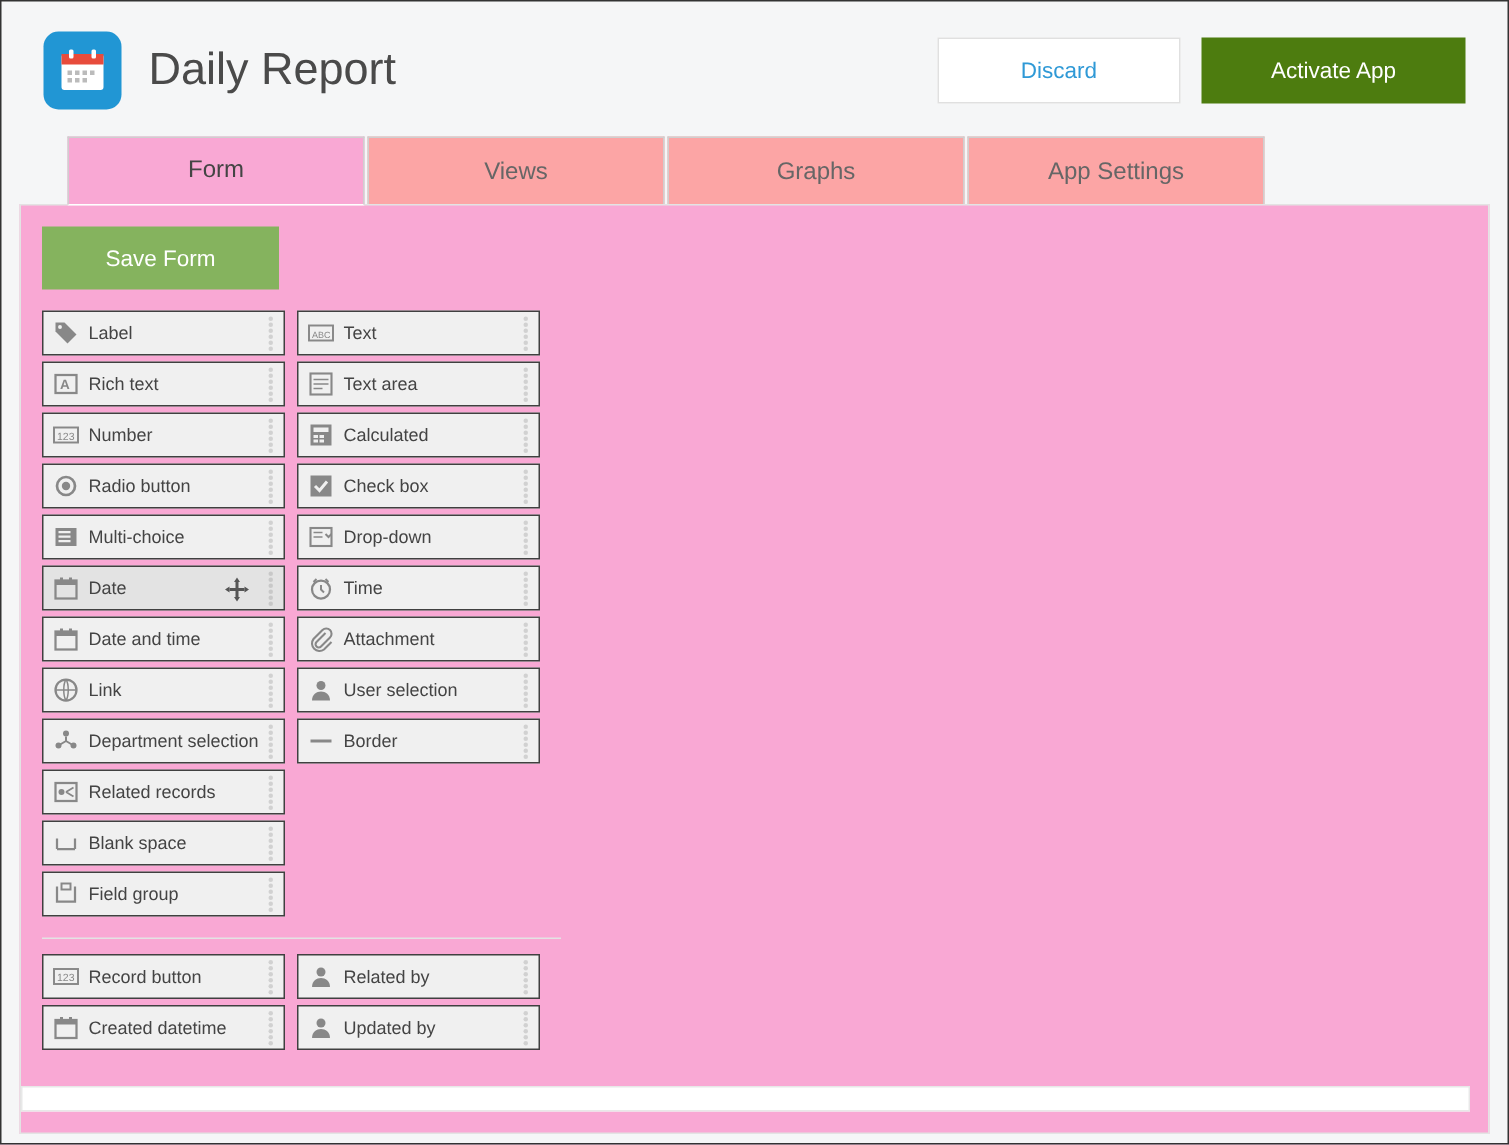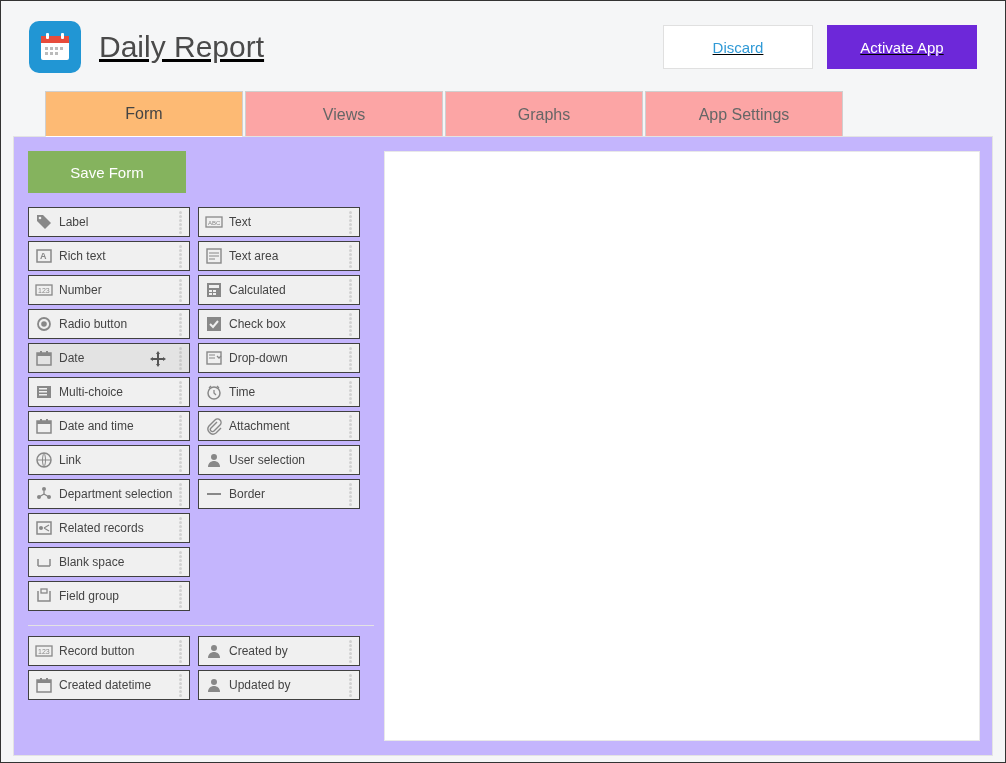--- a/index.html
+++ b/index.html
@@ -8,21 +8,20 @@
     background: #f5f6f7;
     width: 1006px;
     height: 763px;
     overflow: hidden;
     border: 1px solid #333;
   }
   .header {
     display: flex;
     align-items: center;
     padding: 20px 28px 18px 28px;
-    text-decoration: underline;
   }
   .app-icon {
     width: 52px;
     height: 52px;
     background: #2196d4;
     border-radius: 10px;
     display: flex;
     align-items: center;
     justify-content: center;
     margin-right: 18px;
@@ -42,60 +41,61 @@
     cursor: pointer;
     display: inline-flex;
     align-items: center;
     justify-content: center;
   }
   .btn-discard {
     background: #fff;
     color: #2f99d6;
     border: 1px solid #e0e0e0;
     margin-right: 14px;
-    width: 150px;
+    width: 162px;
   }
   .btn-activate {
-    background: #6d28d9;
+    background: #4d7c0f;
     color: #fff;
-    width: 150px;
+    width: 176px;
   }
   .tabs {
     display: flex;
     padding-left: 44px;
   }
   .tab {
     flex: 0 0 198px;
     height: 46px;
     background: #fca5a5;
     border: 1px solid #cfcfcf;
     border-bottom: none;
     display: flex;
     align-items: center;
     justify-content: center;
     font-size: 16px;
     color: #666;
     cursor: pointer;
     margin-right: 2px;
   }
   .tab.active {
-    background: #fdba74;
+    background: #f9a8d4;
     color: #444;
     border-bottom: 1px solid #fff;
     position: relative;
     z-index: 2;
   }
   .content {
-    background: #c4b5fd;
+    background: #f9a8d4;
     margin: 0 12px 0 12px;
     border: 1px solid #e3e3e3;
     height: 620px;
     position: relative;
     top: -1px;
     display: flex;
+    flex-direction: column;
   }
   .sidebar {
     width: 370px;
     padding: 14px 10px 10px 14px;
   }
   .btn-save {
     background: #85b35e;
     color: #fff;
     width: 158px;
     height: 42px;
@@ -267,20 +267,40 @@
 
     <div class="drag-handle">
               <span></span>
               <span></span>
               <span></span>
               <span></span>
               <span></span>
               <span></span>
             </div>
   </div>
+          <div class="field-item">
+    <div class="field-icon">
+              <svg viewBox="0 0 18 18">
+                <rect x="2" y="3" width="14" height="12" fill="#888"></rect>
+                <rect x="4" y="5" width="8" height="1.5" fill="#f0f0f0"></rect>
+                <rect x="4" y="8" width="8" height="1.5" fill="#f0f0f0"></rect>
+                <rect x="4" y="11" width="8" height="1.5" fill="#f0f0f0"></rect>
+              </svg>
+            </div>
+    <div class="field-label">Multi-choice</div>
+
+    <div class="drag-handle">
+              <span></span>
+              <span></span>
+              <span></span>
+              <span></span>
+              <span></span>
+              <span></span>
+            </div>
+  </div>
           <div class="field-item hover">
     <div class="field-icon">
               <svg viewBox="0 0 18 18">
                 <rect x="2" y="4" width="14" height="12" fill="none" stroke="#888" stroke-width="1.5"></rect>
                 <rect x="2" y="4" width="14" height="3" fill="#888"></rect>
                 <rect x="5" y="2" width="2" height="3" fill="#888"></rect>
                 <rect x="11" y="2" width="2" height="3" fill="#888"></rect>
               </svg>
             </div>
     <div class="field-label">Date</div>
@@ -294,40 +314,20 @@
               <span></span>
               <span></span>
               <span></span>
               <span></span>
               <span></span>
             </div>
   </div>
           <div class="field-item">
     <div class="field-icon">
               <svg viewBox="0 0 18 18">
-                <rect x="2" y="3" width="14" height="12" fill="#888"></rect>
-                <rect x="4" y="5" width="8" height="1.5" fill="#f0f0f0"></rect>
-                <rect x="4" y="8" width="8" height="1.5" fill="#f0f0f0"></rect>
-                <rect x="4" y="11" width="8" height="1.5" fill="#f0f0f0"></rect>
-              </svg>
-            </div>
-    <div class="field-label">Multi-choice</div>
-
-    <div class="drag-handle">
-              <span></span>
-              <span></span>
-              <span></span>
-              <span></span>
-              <span></span>
-              <span></span>
-            </div>
-  </div>
-          <div class="field-item">
-    <div class="field-icon">
-              <svg viewBox="0 0 18 18">
                 <rect x="2" y="4" width="14" height="12" fill="none" stroke="#888" stroke-width="1.5"></rect>
                 <rect x="2" y="4" width="14" height="3" fill="#888"></rect>
                 <rect x="5" y="2" width="2" height="3" fill="#888"></rect>
                 <rect x="11" y="2" width="2" height="3" fill="#888"></rect>
               </svg>
             </div>
     <div class="field-label">Date and time</div>
 
     <div class="drag-handle">
               <span></span>
@@ -648,21 +648,21 @@
   </div>
         </div>
       <div class="field-col" id="sys-right">
           <div class="field-item">
     <div class="field-icon">
               <svg viewBox="0 0 18 18">
                 <circle cx="9" cy="6" r="3" fill="#888"></circle>
                 <path d="M3 16c0-4 3-6 6-6s6 2 6 6" fill="#888"></path>
               </svg>
             </div>
-    <div class="field-label">Created by</div>
+    <div class="field-label">Related by</div>
 
     <div class="drag-handle">
               <span></span>
               <span></span>
               <span></span>
               <span></span>
               <span></span>
               <span></span>
             </div>
   </div>

